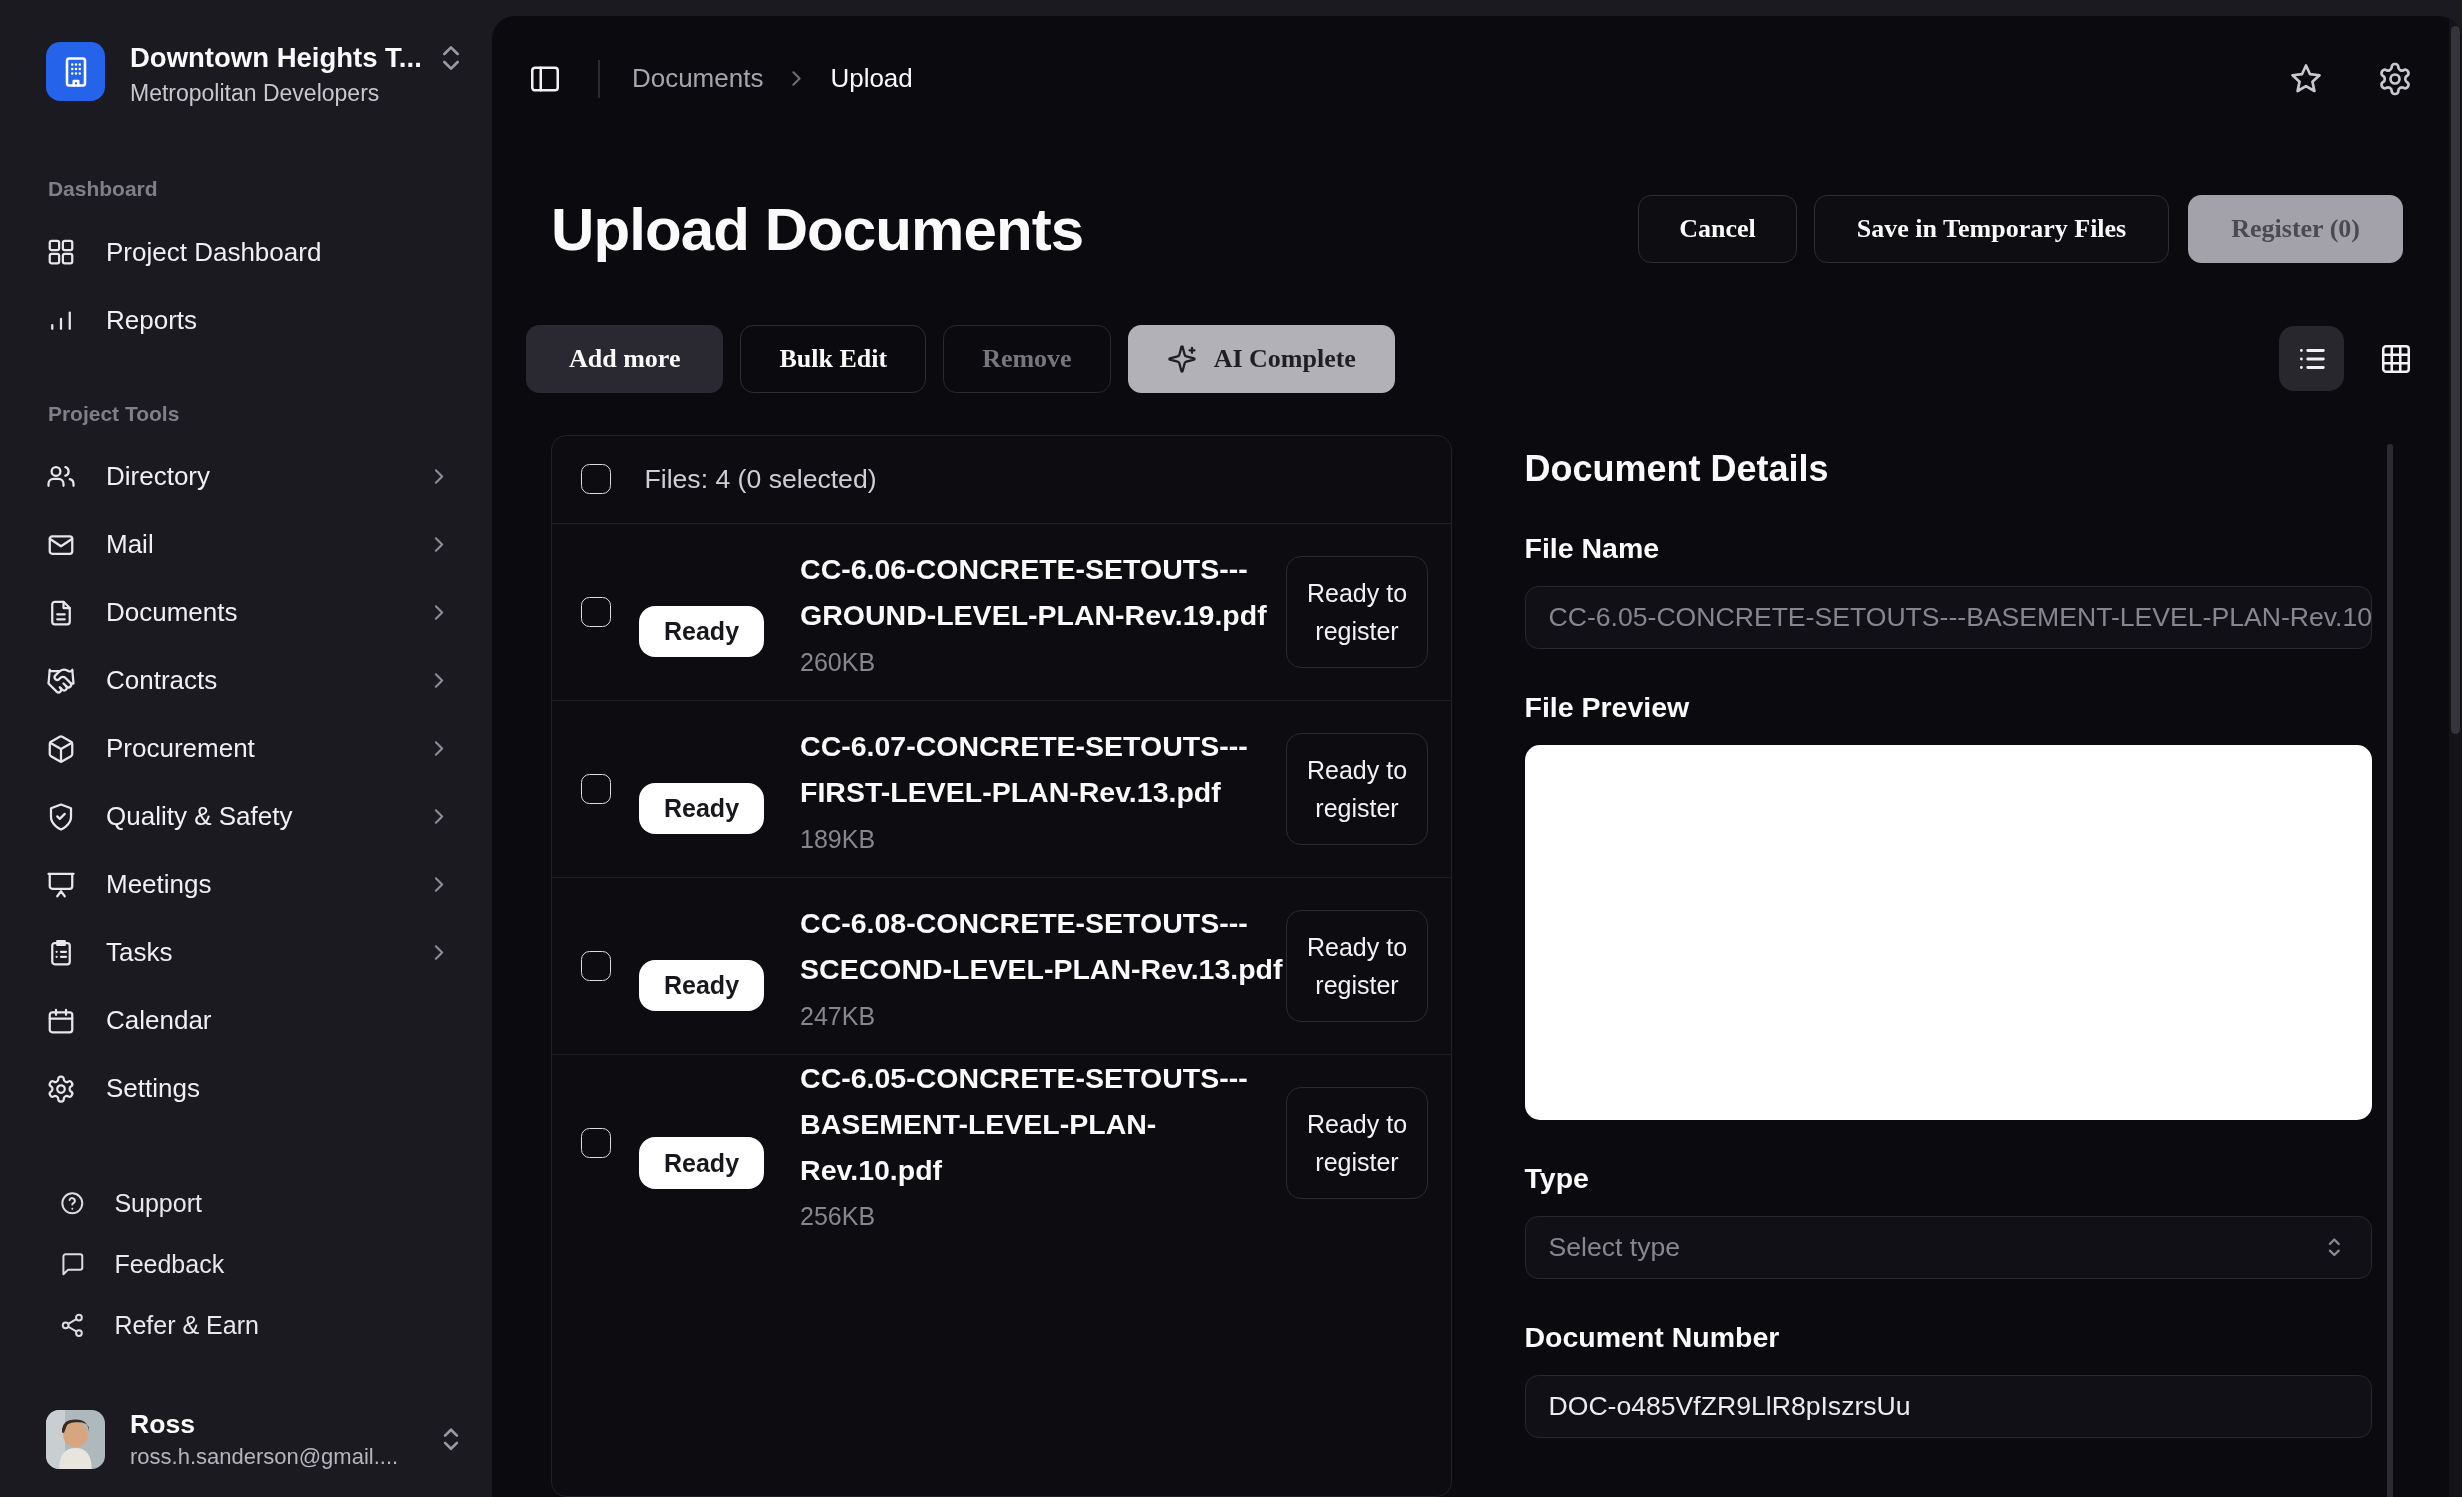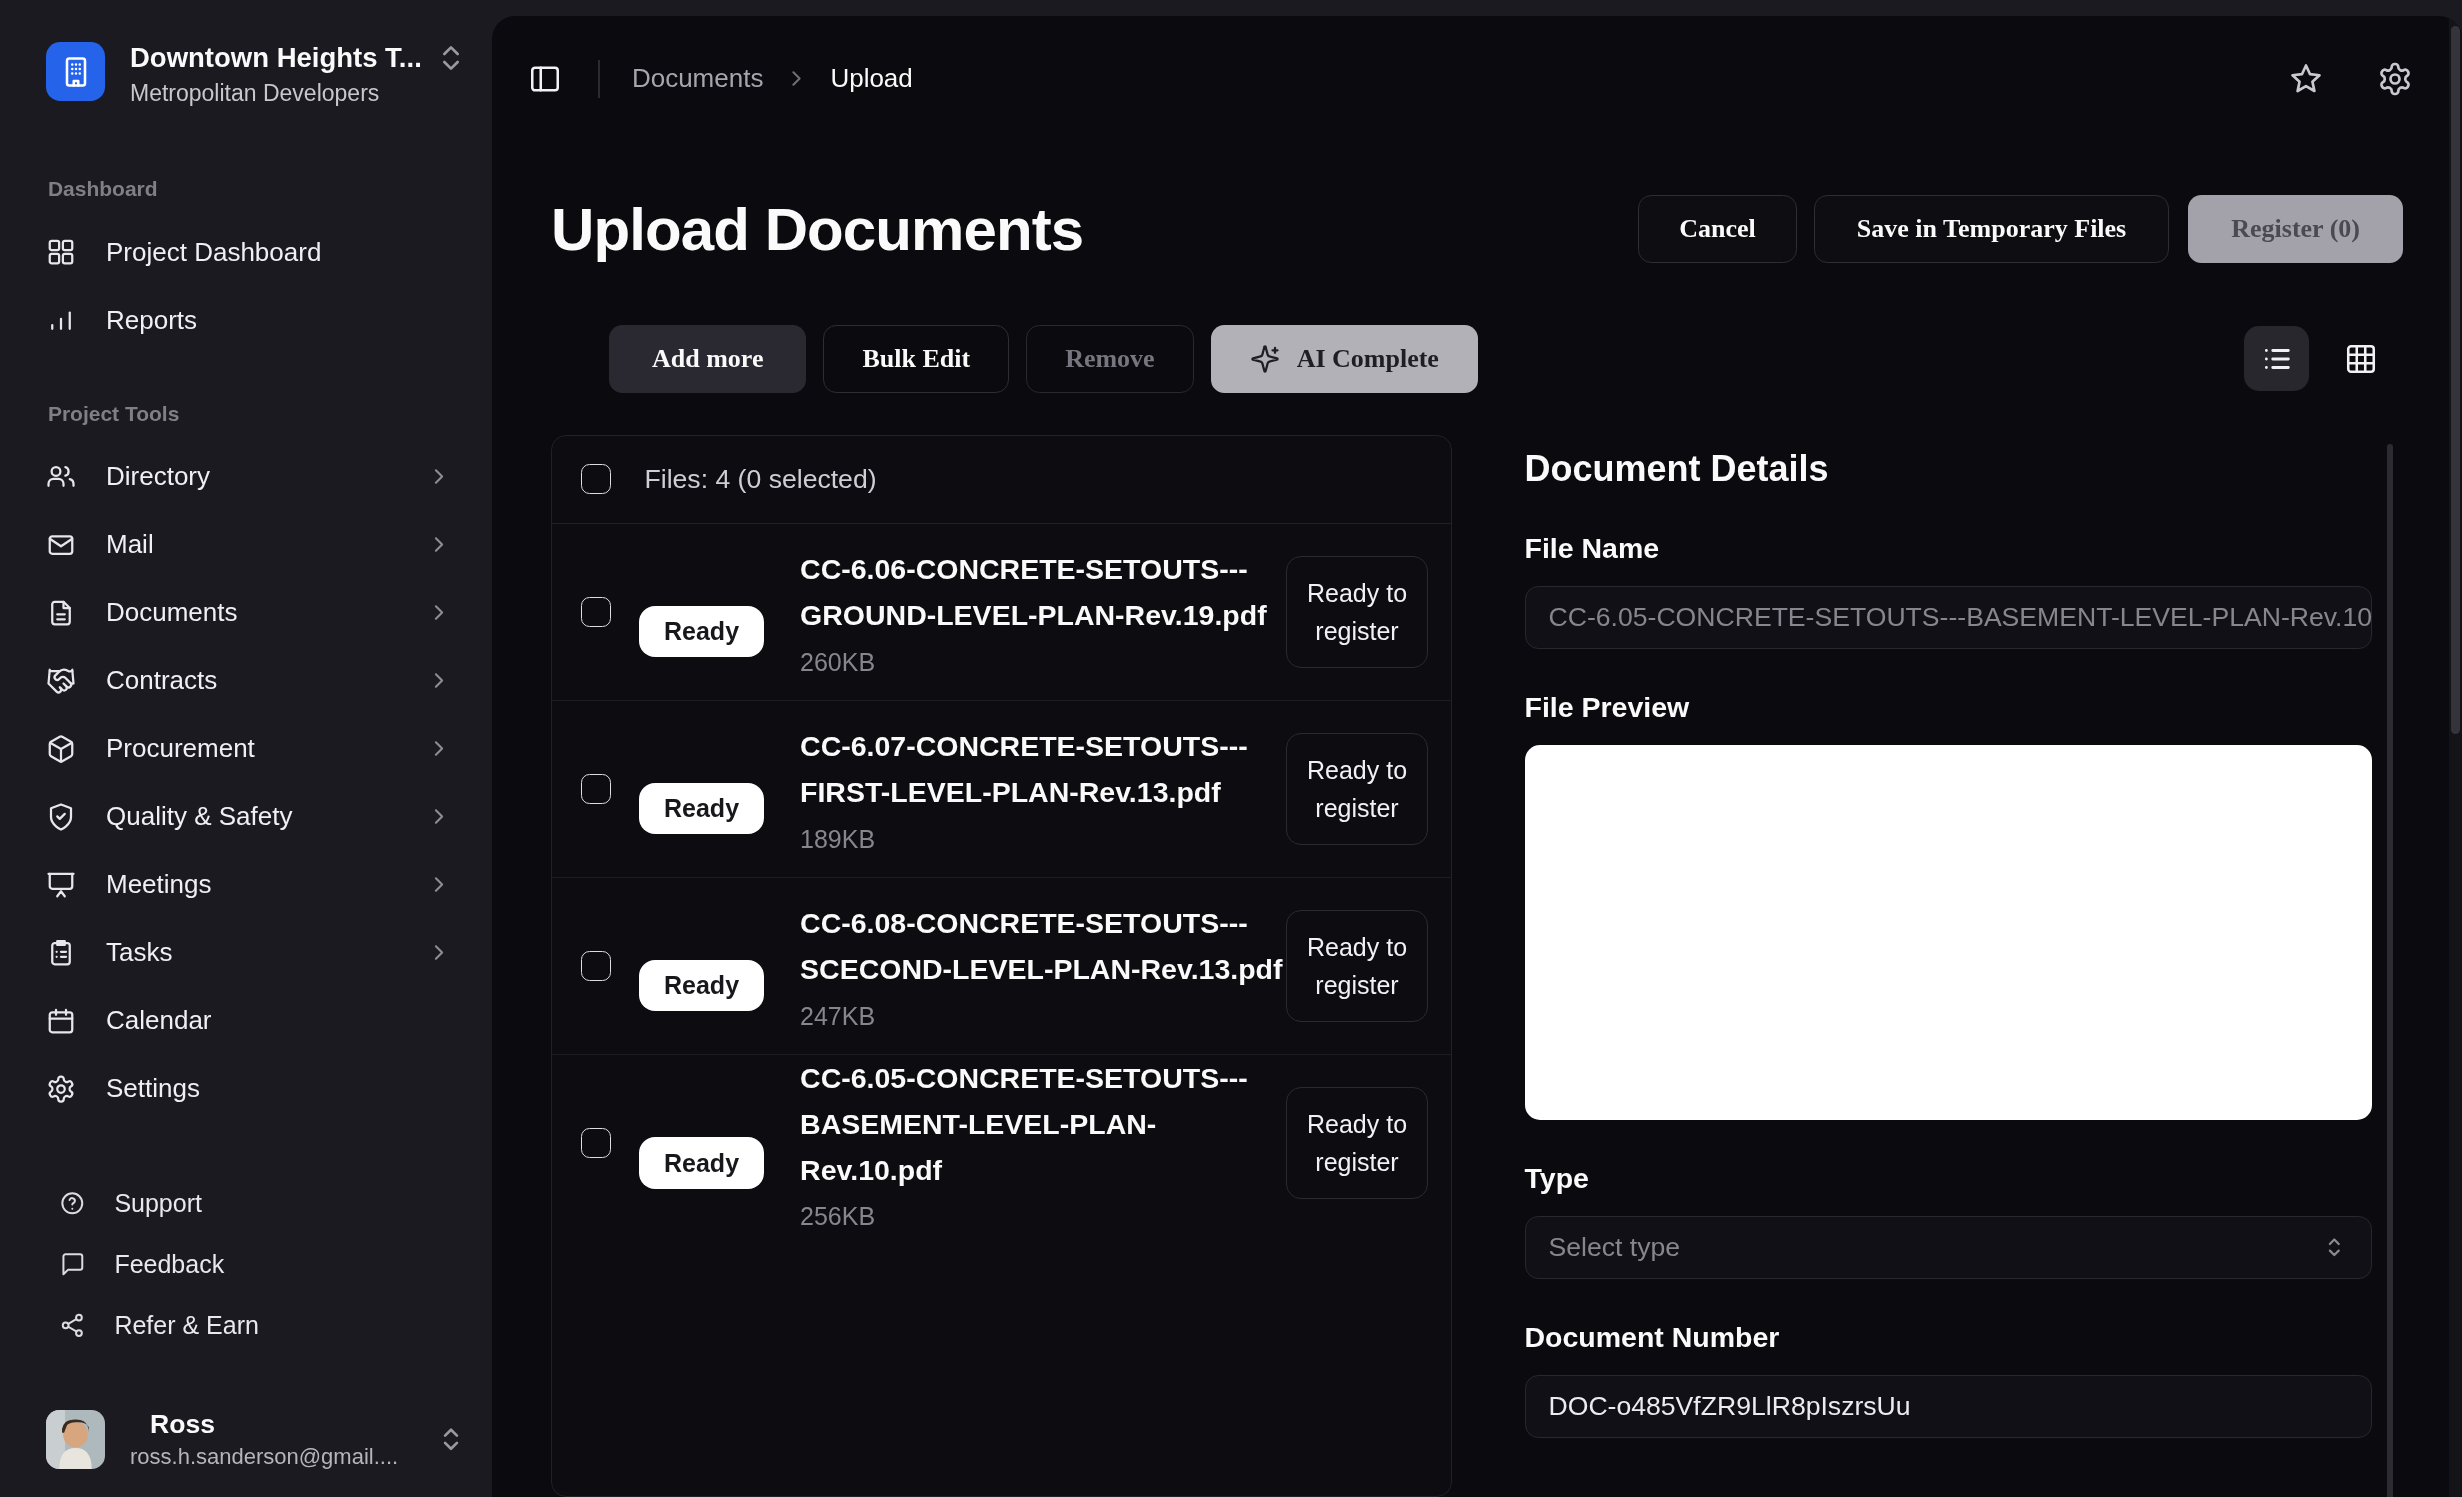--- a/index.html
+++ b/index.html
@@ -32,21 +32,21 @@
   .nav-gap{height:38px;}
 
   .sidebar-footer{margin-top:auto;}
   .foot-item{display:flex;align-items:center;gap:28.5px;height:61px;cursor:pointer;color:#e9e8ed;padding-left:13.3px;}
   .foot-item .ic{width:26.6px;height:26.6px;color:#dcdbe1;}
   .foot-item .lbl{font-size:25px;}
 
   .user{display:flex;align-items:center;gap:25px;margin-top:53px;cursor:pointer;}
   .avatar{width:59px;height:59px;border-radius:13.3px;flex:0 0 59px;overflow:hidden;}
   .user-text{flex:1;min-width:0;}
-  .user-name{font-size:26.6px;font-weight:700;margin-left:20px;}
+  .user-name{font-size:26.6px;font-weight:700;}
   .user-email{font-size:22px;color:#b6b5bc;margin-top:4.7px;white-space:nowrap;overflow:hidden;}
 
   
   .main{flex:1;margin-top:16px;background:var(--card_bg);border-radius:23px 23px 0 0;position:relative;overflow:hidden;display:flex;flex-direction:column;}
   .topbar{display:flex;align-items:center;height:68px;margin-top:28.5px;padding:0 49px 0 36px;}
   .tb-icon{width:34px;height:34px;color:#f2f1f5;cursor:pointer;}
   .tb-divider{width:1.9px;height:38px;background:#2c2b32;margin:0 32px 0 36px;}
   .crumb{font-size:26px;color:var(--text_secondary);cursor:pointer;}
   .crumb-sep{width:25px;height:25px;color:#6f6e76;margin:0 21px;}
   .crumb-current{font-size:26px;color:var(--text_primary);}
@@ -55,21 +55,21 @@
 
   .page-head{display:flex;align-items:center;margin-top:82px;padding:0 59px;}
   .page-title{font-size:60px;font-weight:700;letter-spacing:-0.9px;}
   .ph-spacer{flex:1;}
   .btn{height:68px;border-radius:13.3px;display:flex;align-items:center;justify-content:center;font-size:26px;font-weight:700;cursor:pointer;border:0.9px solid transparent;white-space:nowrap;font-family:Liberation Serif, serif;}
   .btn-outline{border-color:var(--border_strong);background:#0e0d12;color:var(--text_primary);padding:0 36px;}
   .btn-cancel{padding:0 40px;}
   .btn-save{margin-left:17px;padding:0 42px;}
   .btn-register{margin-left:19px;background:var(--disabled_btn_bg);color:var(--disabled_btn_text);padding:0 42px;cursor:default;}
 
-  .toolbar{display:flex;align-items:center;margin-top:61px;padding:0 69px;margin-left:48px;}
+  .toolbar{display:flex;align-items:center;margin-top:61px;padding:0 34px;}
   .btn-addmore{background:var(--addmore_bg);color:var(--text_primary);padding:0 42px;}
   .btn-bulk{margin-left:17px;padding:0 38px;background:transparent;border-color:var(--border_strong);color:var(--text_primary);}
   .btn-remove{margin-left:17px;padding:0 38px;background:transparent;border-color:#2a2930;color:#77767e;cursor:default;}
   .btn-ai{margin-left:17px;background:var(--ai_btn_bg);color:var(--ai_btn_text);padding:0 38px;gap:17px;}
   .btn-ai .ic{width:30px;height:30px;}
   .view-toggle{margin-left:auto;display:flex;align-items:center;gap:19px;}
   .vt-btn{width:65px;height:65px;border-radius:15px;display:flex;align-items:center;justify-content:center;cursor:pointer;}
   .vt-btn.active{background:#28272e;}
   .vt-btn .ic{width:34px;height:34px;color:#f2f1f5;}
 

